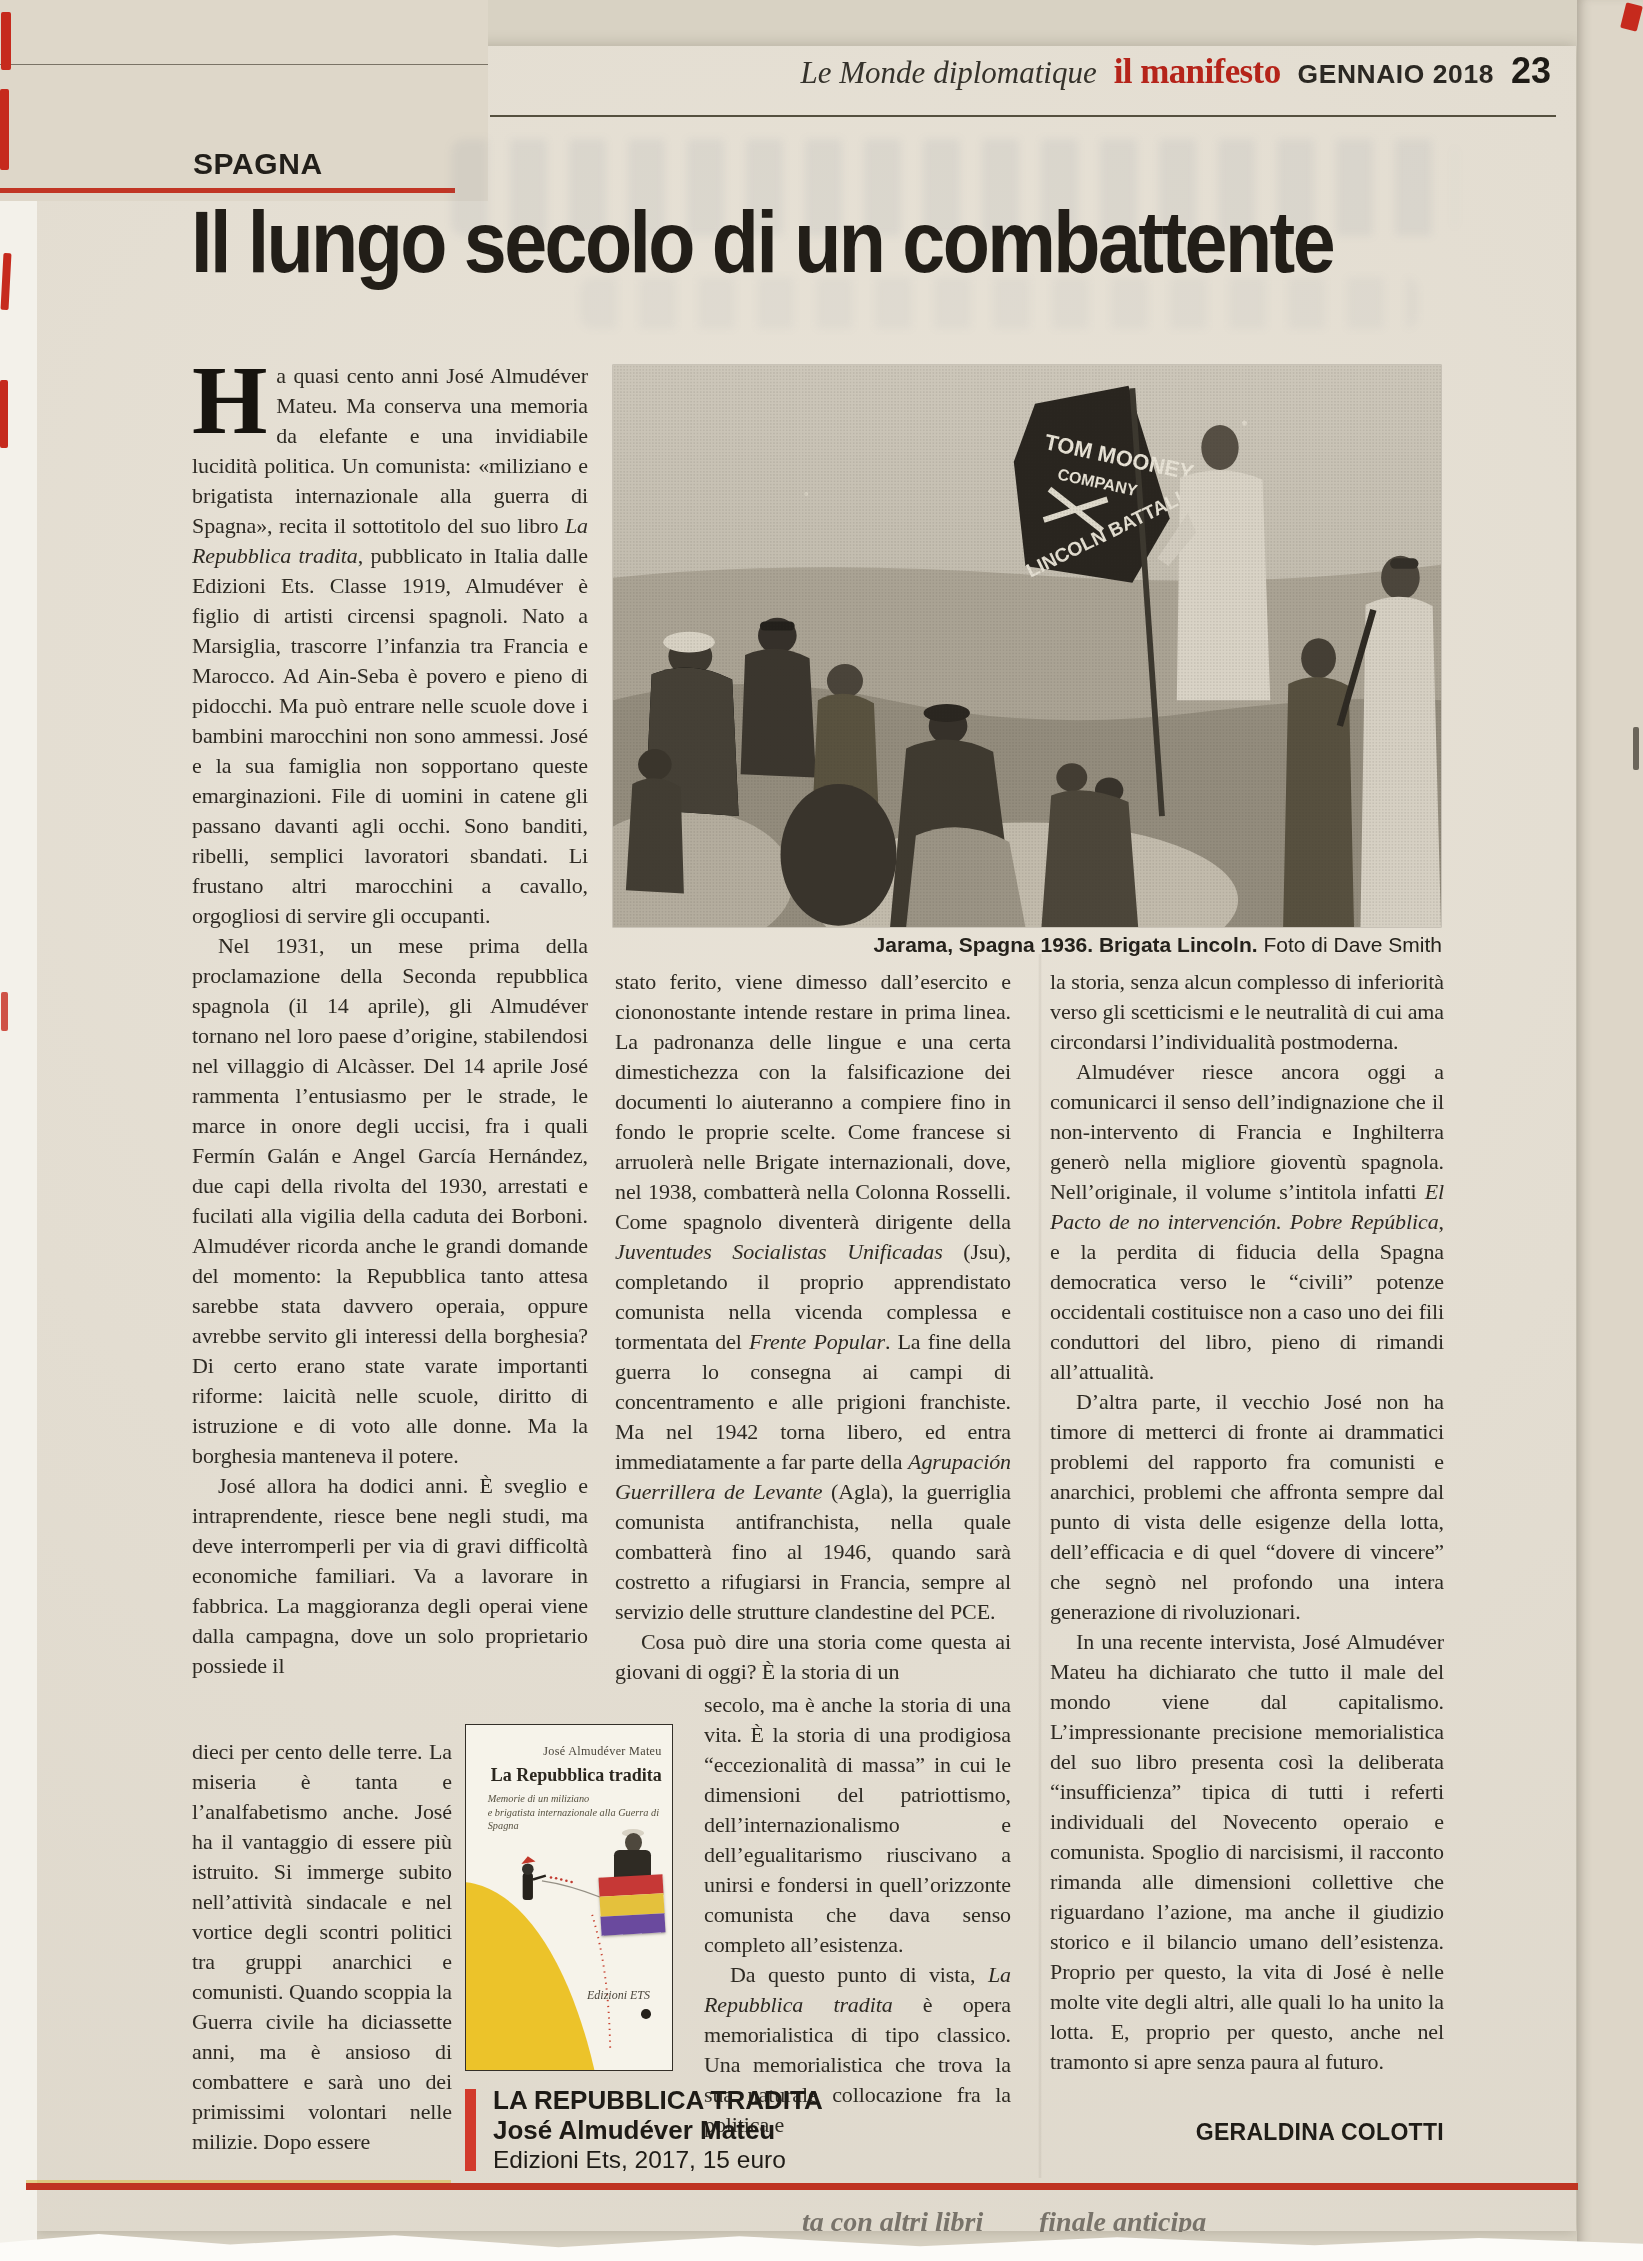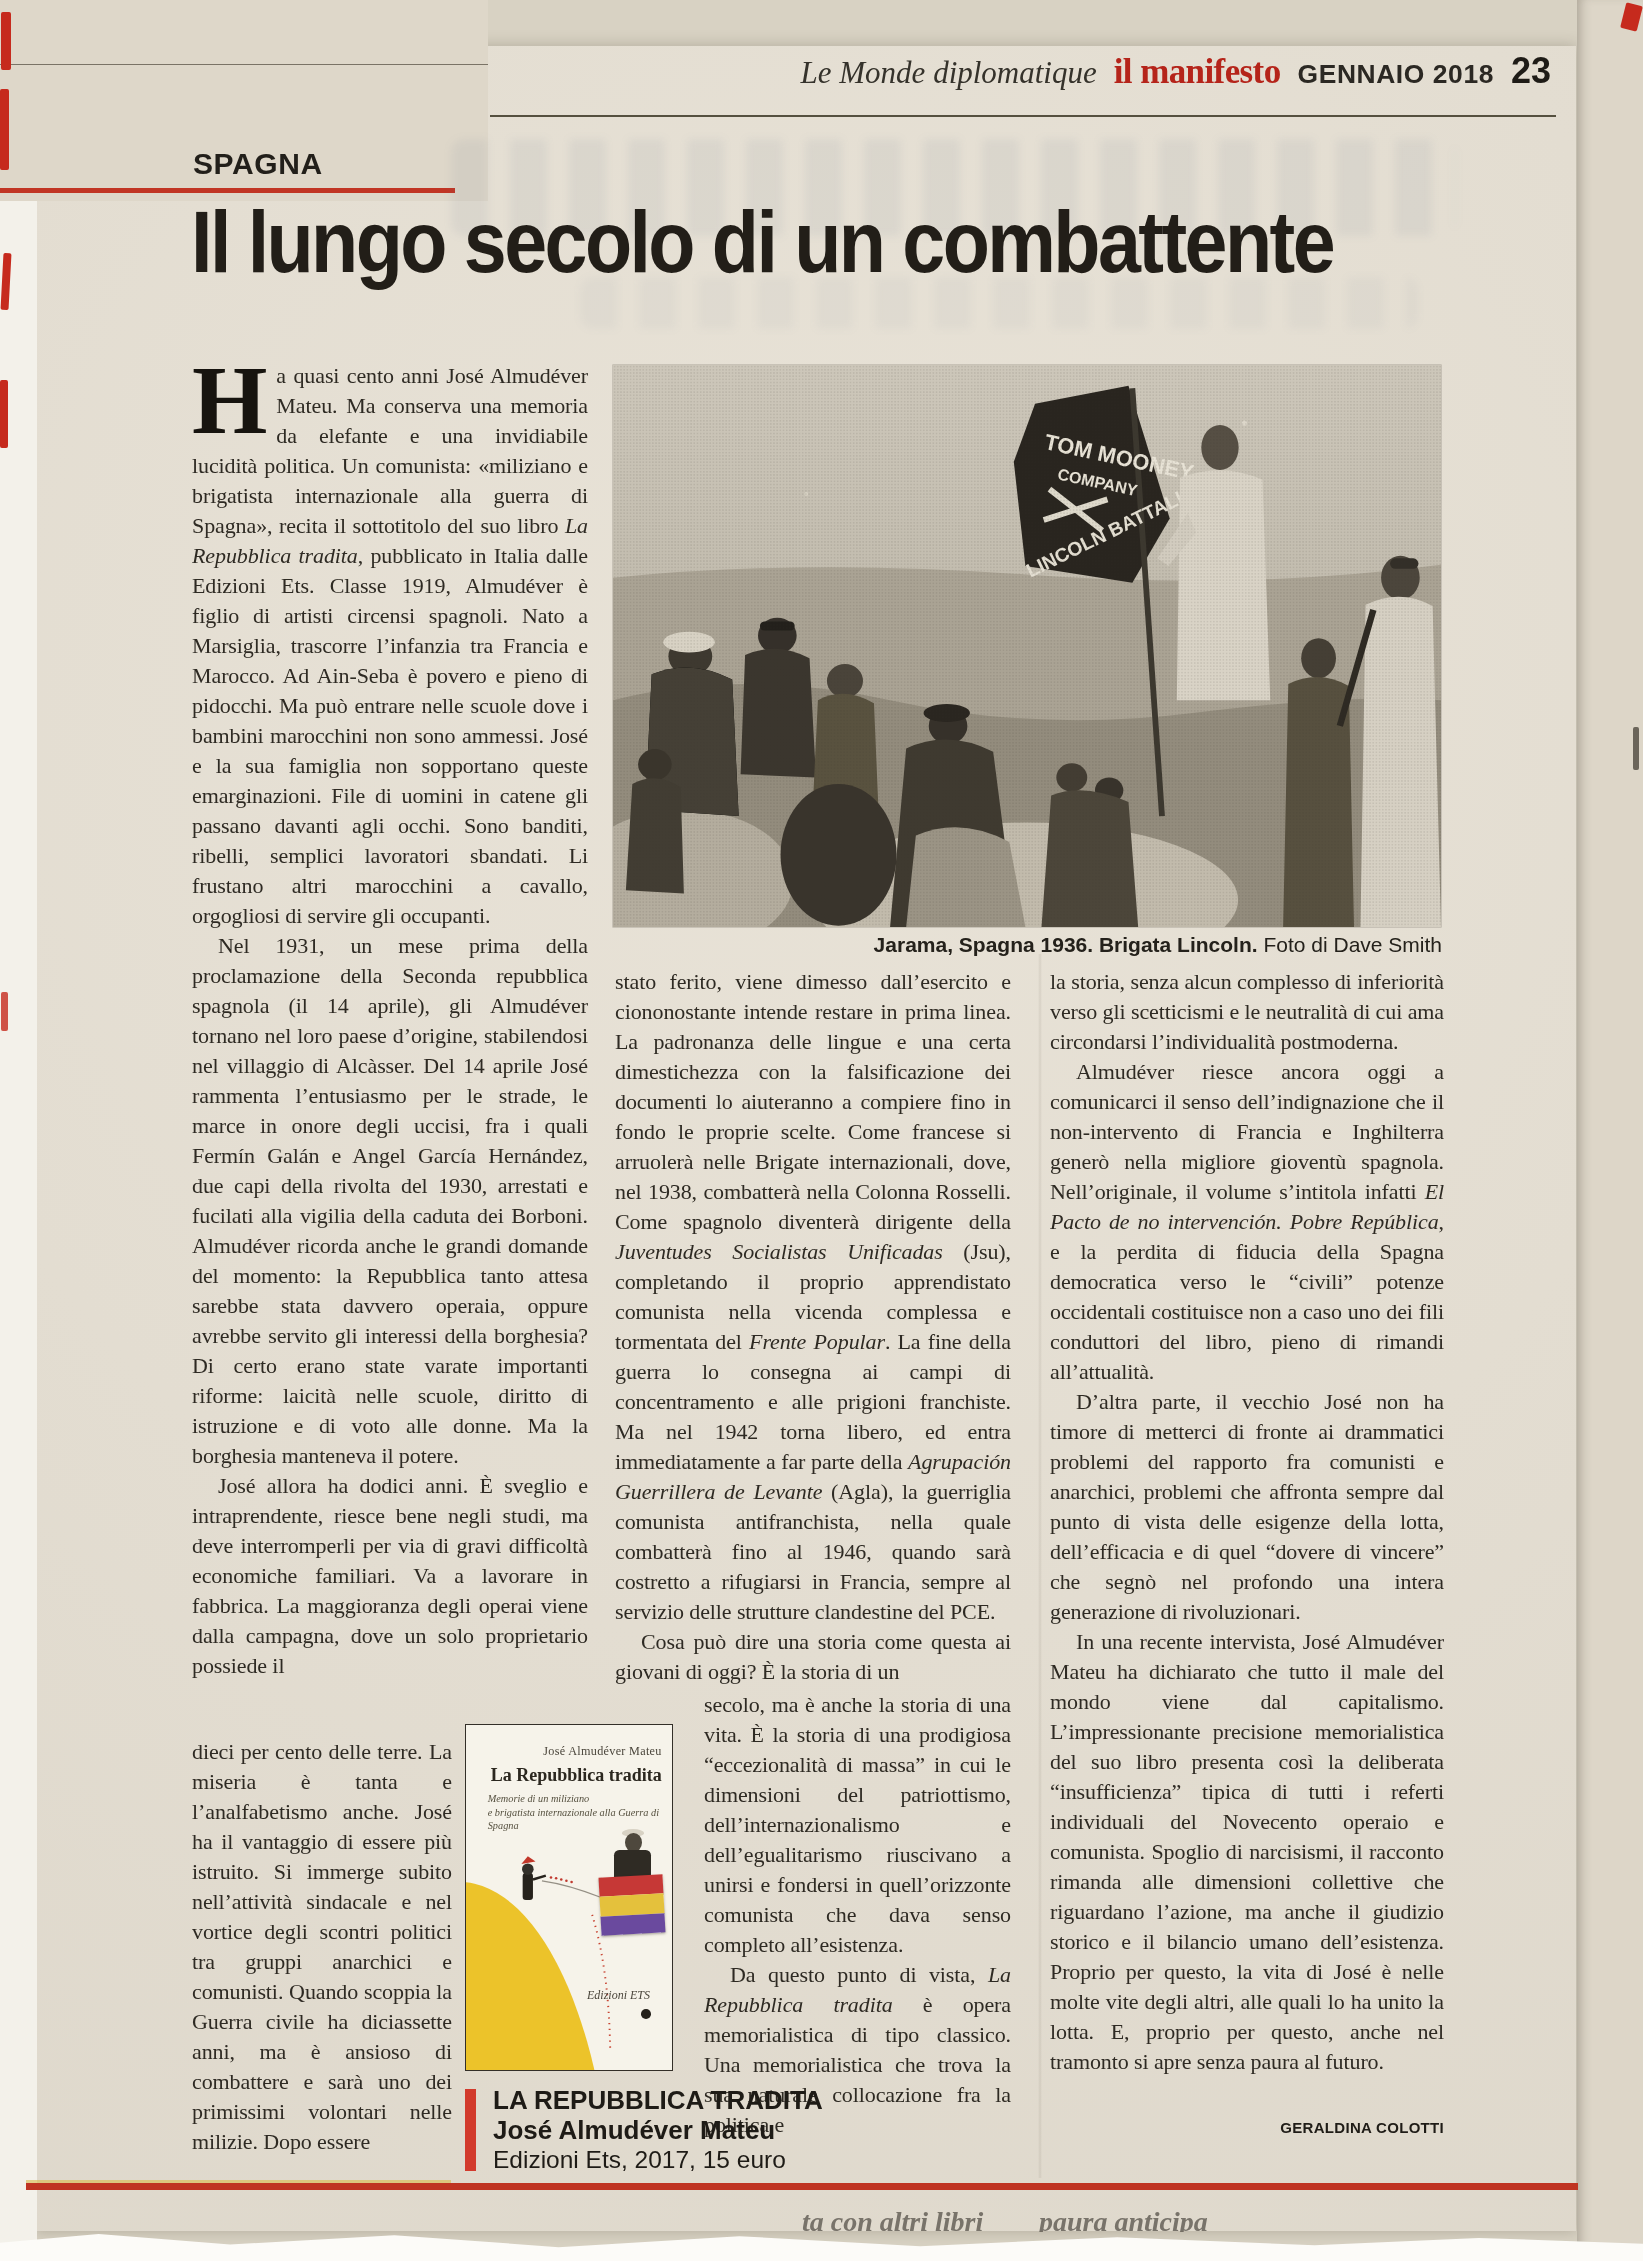--- a/index.html
+++ b/index.html
@@ -40,21 +40,21 @@
   .ghost-row{position:absolute;border-radius:13px;filter:blur(4.5px);opacity:.55;
     background:repeating-linear-gradient(90deg,rgba(104,118,138,.16) 0 37px,transparent 37px 59px);}
   
   .col{position:absolute;font-size:22px;line-height:30px;text-align:justify;
     letter-spacing:-0.1px;color:#2e2a23;overflow:hidden;}
   .col p{margin:0;}
   .col p.indent{text-indent:26px;}
   .dropcap{float:left;font-weight:bold;font-size:97px;line-height:72px;
     padding:3.9px 9px 0 0;color:#17140f;}
   .byline{position:absolute;left:1050px;top:2119px;width:394px;text-align:right;
-    font-family:"Liberation Sans",sans-serif;font-weight:bold;font-size:15px;color:#1f1c17;letter-spacing:0.3px;}
+    font-family:"Liberation Sans",sans-serif;font-weight:bold;font-size:23px;color:#1f1c17;letter-spacing:0.3px;}
   
   .photo{position:absolute;left:613px;top:365px;width:828px;height:562px;
     background:#c6c0b3;overflow:hidden;box-shadow:0 0 0 0.6px rgba(70,62,50,.3);}
   .halftone{position:absolute;inset:0;
     background-image:radial-gradient(rgba(55,50,42,.10) 0.6px,transparent 1px);
     background-size:3.2px 3.2px;pointer-events:none;}
   .photo-caption{position:absolute;left:862px;top:933px;width:580px;text-align:right;
     font-family:"Liberation Sans",sans-serif;font-size:21px;color:#24211b;white-space:nowrap;}
   .photo-caption b{font-weight:bold;}
   
@@ -264,17 +264,17 @@
     <div class="caption-lines">
       <div class="l1">LA REPUBBLICA TRADITA</div>
       <div class="l2">José Almudéver Mateu</div>
       <div class="l3">Edizioni Ets, 2017, 15 euro</div>
     </div>
   </div>
 
   <div class="bottom-rule-y"></div>
   <div class="bottom-rule"></div>
   <div class="scrap-text" style="left:802px;width:213px;">ta con altri libri</div>
-  <div class="scrap-text" style="left:1039px;width:193px;">paura anticipa</div>
+  <div class="scrap-text" style="left:1039px;width:193px;">finale anticipa</div>
   <div class="torn-bottom"></div>
 
 </div>
 
 
 </body></html>

